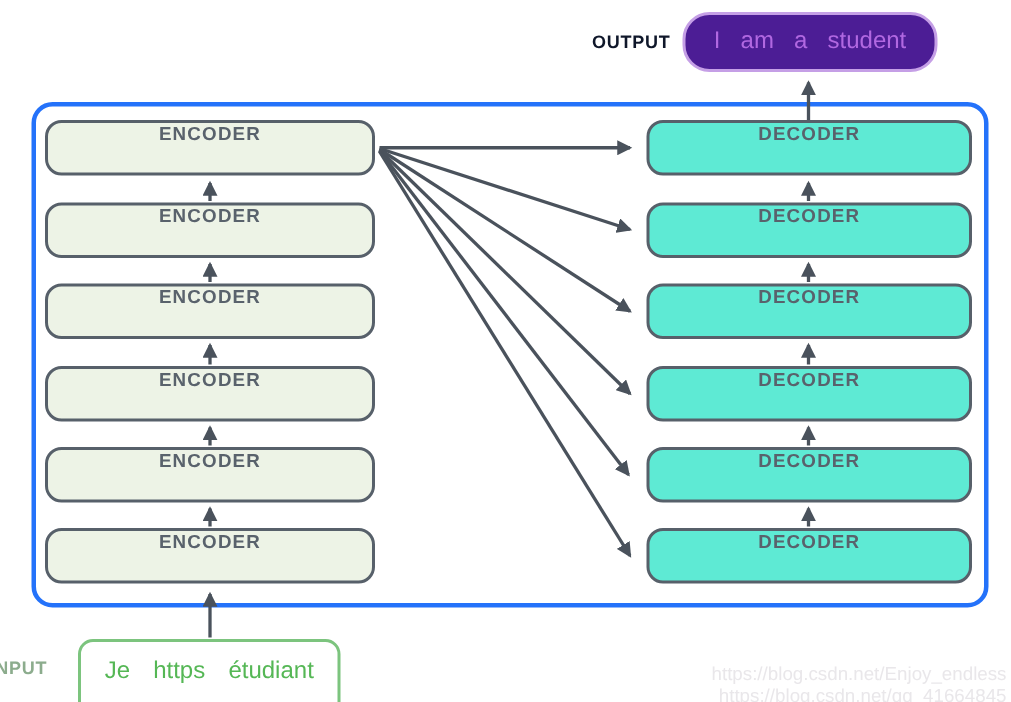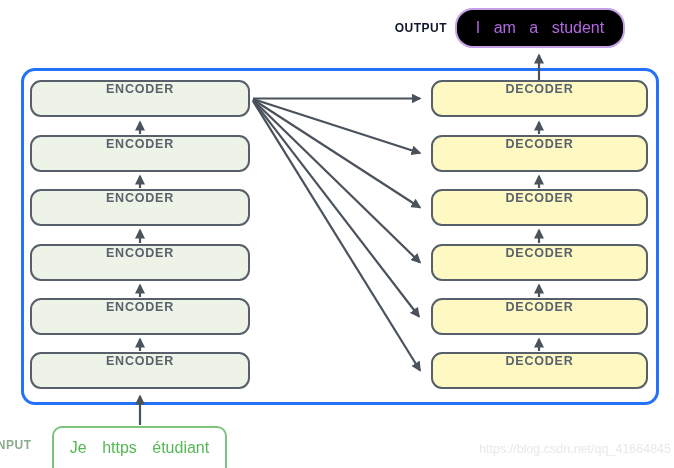--- a/index.html
+++ b/index.html
@@ -27,36 +27,36 @@
   .block {
     position: absolute;
     box-sizing: border-box;
     height: 37px;
     border: 2.5px solid #57606a;
     border-radius: 11px;
     display: flex;
     justify-content: center;
   }
   .enc { left: 30px;  width: 220px; background: #edf3e6; }
-  .dec { left: 431px; width: 217px; background: #fef9c3; }
+  .dec { left: 431px; width: 217px; background: #5eead4; }
   .block-label {
     font-size: 12.5px;
     font-weight: bold;
     letter-spacing: 0.8px;
     color: #59626c;
   }
   
   .output-box {
     position: absolute;
     left: 455px; top: 8px;
     width: 170px; height: 40px;
     box-sizing: border-box;
     border: 2px solid #c59fe6;
     border-radius: 18px;
-    background: #000000;
+    background: #4c1d95;
     display: flex;
     align-items: center;
     justify-content: center;
   }
   .output-sentence {
     font-size: 16px;
     color: #b168e1;
     word-spacing: 9px;
     white-space: nowrap;
   }
@@ -164,20 +164,21 @@
   <div class="output-box">
     <span class="output-sentence">I am a student</span>
   </div>
 
   <div class="input-label">INPUT</div>
   <div class="input-box">
     <span class="input-sentence">Je https étudiant</span>
   </div>
 
   <div class="watermark">
+    <div>https://blog.csdn.net/Enjoy_endless</div>
     <div>https://blog.csdn.net/qq_41664845</div>
   </div>
 
   <svg class="arrows" width="674" height="468" viewBox="0 0 674 468">
     <defs>
       <marker id="ah" markerUnits="userSpaceOnUse" markerWidth="11" markerHeight="10" refX="8.5" refY="5" orient="auto">
         <path d="M0,0 L10,5 L0,10 Z" fill="#4a525c"></path>
       </marker>
     </defs>
     <g stroke="#4a525c" stroke-width="2.2">

